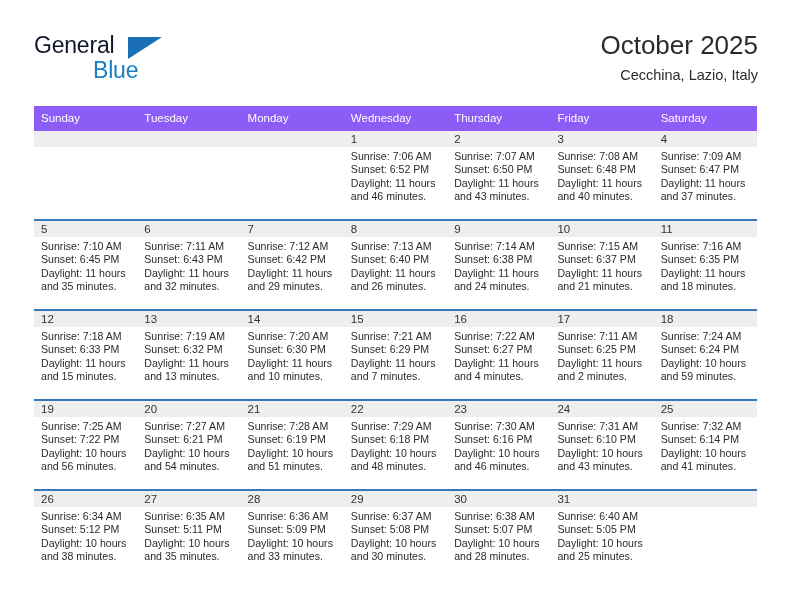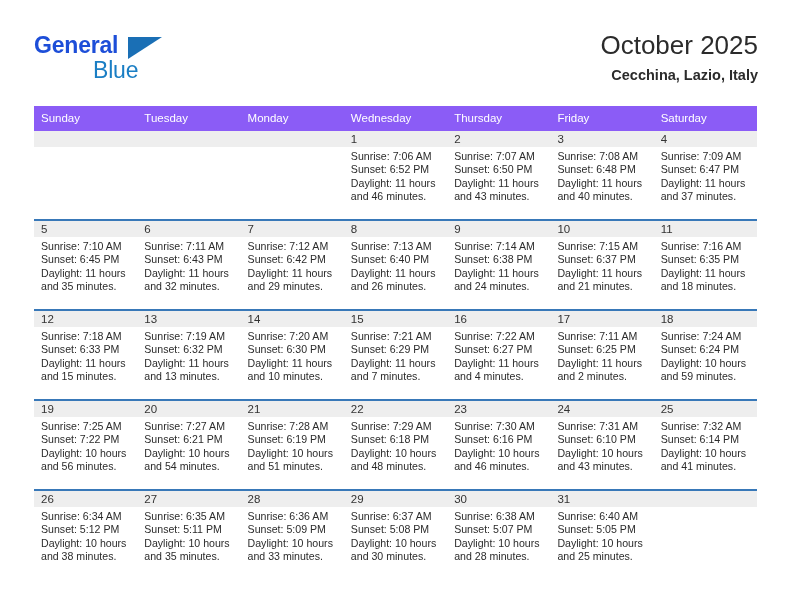--- a/index.html
+++ b/index.html
@@ -35,24 +35,24 @@
     left: 0;
     top: 4px;
     width: 220px;
     height: 56px;
   }
   .brand-general {
     position: absolute;
     left: 0;
     top: 0;
     font-size: 23px;
-    color: #1d4ed8;
+    color: #0f172a;
     letter-spacing: -0.2px;
     line-height: 26px;
-    font-weight: 700;
+    font-weight: 400;
   }
   .brand-tri {
     position: absolute;
     left: 94px;
     top: 5px;
     width: 0;
     height: 0;
     border-left: 34px solid #1a6fb5;
     border-bottom: 22px solid transparent;
   }
@@ -74,21 +74,21 @@
   }
   .cal-title {
     font-size: 26px;
     font-weight: 400;
     color: #2b2b2b;
     line-height: 34px;
     white-space: nowrap;
   }
   .cal-subtitle {
     font-size: 14.5px;
-    font-weight: 700;
+    font-weight: 400;
     color: #2b2b2b;
     line-height: 22px;
     margin-top: 2px;
     white-space: nowrap;
   }
 
   
   .grid {
     position: absolute;
     left: 34px;

